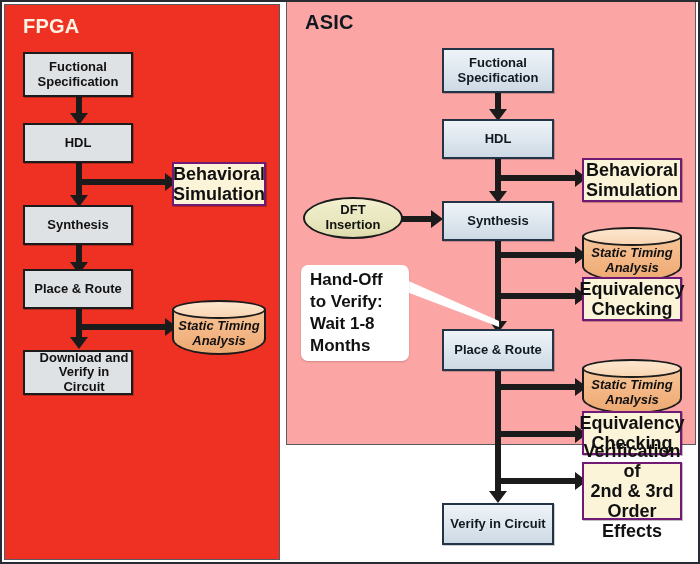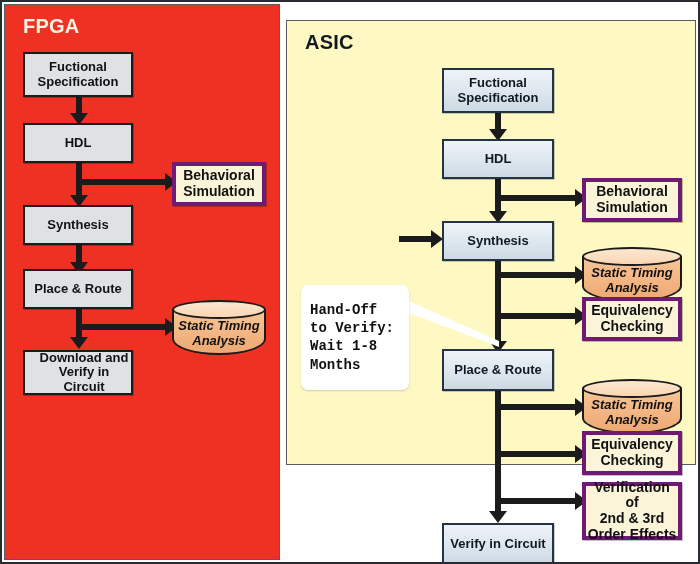--- a/index.html
+++ b/index.html
@@ -3,39 +3,39 @@
 <meta charset="utf-8">
 <style>
   html,body{margin:0;padding:0;background:#ffffff;}
   body{width:700px;height:564px;font-family:"Liberation Sans",sans-serif;overflow:hidden;}
 
   #root{position:relative;width:700px;height:564px;background:#ffffff;box-sizing:border-box;}
   .frame{position:absolute;left:0;top:0;width:700px;height:564px;border:2px solid #2a2a33;box-sizing:border-box;}
 
   .panel{position:absolute;box-sizing:border-box;}
   #fpga-panel{left:4px;top:4px;width:276px;height:556px;background:#ef3124;border:1px solid #5a5a62;}
-  #asic-panel{left:286px;top:20px;width:410px;height:445px;background:#fef9c3;border:1px solid #5a5a62;}
+  #asic-panel{left:286px;top:0;width:410px;height:445px;background:#fca5a5;border:1px solid #5a5a62;}
 
   .panel-title{position:absolute;font-weight:bold;font-size:20px;letter-spacing:.2px;}
   #fpga-title{left:18px;top:10px;color:#fdf3e3;}
   #asic-title{left:18px;top:10px;color:#111820;}
 
   
   .node{position:absolute;box-sizing:border-box;display:flex;align-items:center;justify-content:center;
         text-align:center;font-weight:bold;line-height:1.12;color:#111111;}
 
   
   .proc-red{background:#dfe2e4;border:2px solid #1b1b1b;font-size:13px;
             box-shadow:1px 1px 0 rgba(0,0,0,.25);}
   
   .proc-blue{background:linear-gradient(180deg,#eef3f7 0%,#dde6ee 55%,#cdd9e4 100%);
              border:2px solid #233447;font-size:13px;color:#101820;
              box-shadow:1px 1px 0 rgba(0,0,0,.20);}
   
-  .out-cream{background:#fbf4d9;border:4px solid #701a75;font-size:14px;
+  .out-cream{background:#fbf4d9;border:2px solid #701a75;font-size:18px;
              box-shadow:1px 1px 0 rgba(0,0,0,.25);}
 
   
   .cyl{position:absolute;font-style:italic;}
   .cyl .cyl-body{position:absolute;left:0;right:0;top:9px;bottom:0;
         background:linear-gradient(180deg,#f6c79a 0%,#f4b887 45%,#eda972 100%);
         border:2px solid #1b1b1b;border-top:none;border-radius:0 0 50% 50%/0 0 16px 16px;
         box-sizing:border-box;}
   .cyl .cyl-top{position:absolute;left:0;top:0;width:100%;height:19px;box-sizing:border-box;
         background:linear-gradient(180deg,#fde7cf 0%,#f9d6b4 100%);
@@ -45,22 +45,22 @@
         font-size:13px;color:#111;line-height:1.12;}
 
   
   .oval{position:absolute;box-sizing:border-box;display:flex;align-items:center;justify-content:center;
         text-align:center;font-weight:bold;font-size:13px;color:#111;line-height:1.12;
         background:linear-gradient(180deg,#f2f0cf 0%,#e8e6bd 60%,#dedcae 100%);
         border:2px solid #1b1b1b;border-radius:50%;}
 
   
   .callout{position:absolute;box-sizing:border-box;background:#ffffff;border-radius:7px;
-        padding:16px 9px;font-weight:bold;font-size:14px;color:#111;line-height:1.30;
-        box-shadow:0 1px 2px rgba(0,0,0,.18);z-index:6;font-family:Liberation Mono, monospace;}
+        padding:4px 9px;font-weight:bold;font-size:17px;color:#111;line-height:1.30;
+        box-shadow:0 1px 2px rgba(0,0,0,.18);z-index:6;}
 
   
   .vline{position:absolute;background:#1b1b1b;width:6px;}
   .hline{position:absolute;background:#1b1b1b;height:6px;}
   .arrow-d{position:absolute;width:0;height:0;border-left:9px solid transparent;
            border-right:9px solid transparent;border-top:12px solid #1b1b1b;}
   .arrow-r{position:absolute;width:0;height:0;border-top:9px solid transparent;
            border-bottom:9px solid transparent;border-left:12px solid #1b1b1b;}
 
   .pointer-svg{position:absolute;z-index:5;}
@@ -187,20 +187,26 @@
     </div>
 
     <div class="node proc-blue" style="left:155px;top:328px;width:112px;height:42px;">
       <span>Place &amp; Route</span>
     </div>
 
     <div class="node proc-blue" style="left:155px;top:502px;width:112px;height:42px;">
       <span>Verify in Circuit</span>
     </div>
 
+    <div class="oval" style="left:16px;top:196px;width:100px;height:42px;">
+      <span style="display:block;">
+        <span>DFT</span><br>
+        <span>Insertion</span>
+      </span>
+    </div>
 
     <div class="callout" style="left:14px;top:264px;width:108px;">
       <span>Hand-Off</span><br>
       <span>to Verify:</span><br>
       <span>Wait 1-8 Months</span>
     </div>
 
     <div class="node out-cream" style="left:295px;top:157px;width:100px;height:44px;">
       <span style="display:block;">
         <span>Behavioral</span><br>

